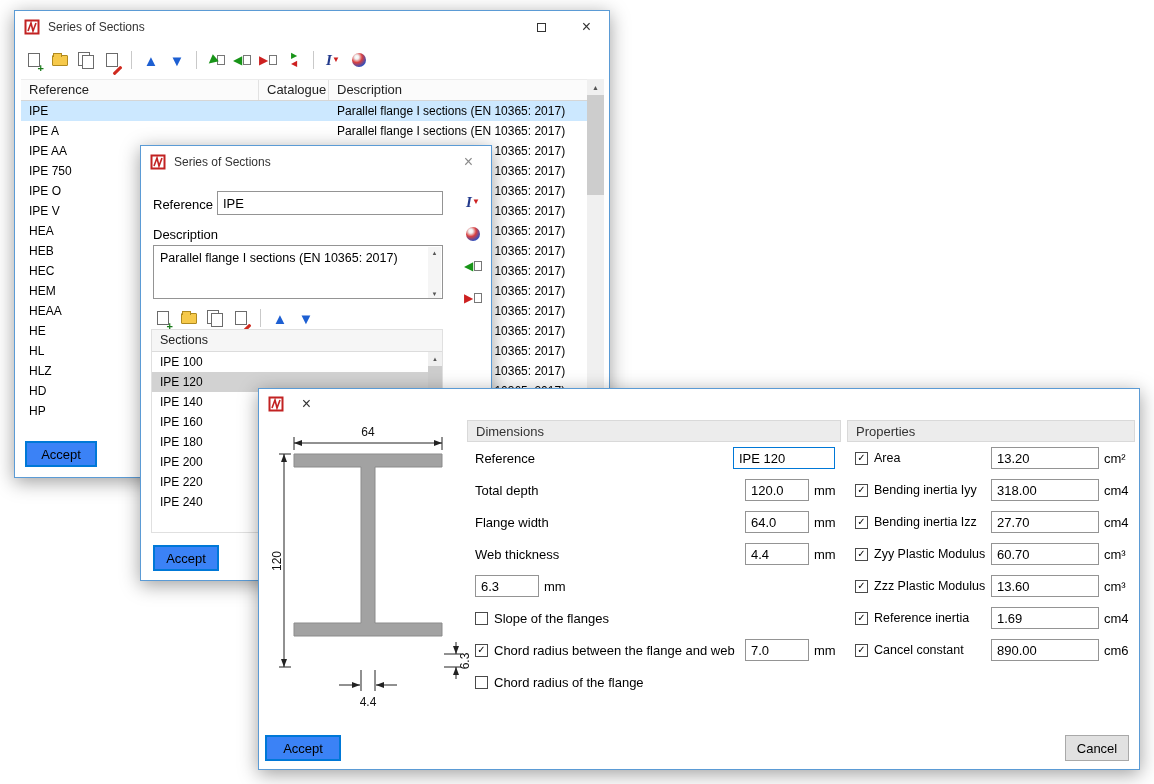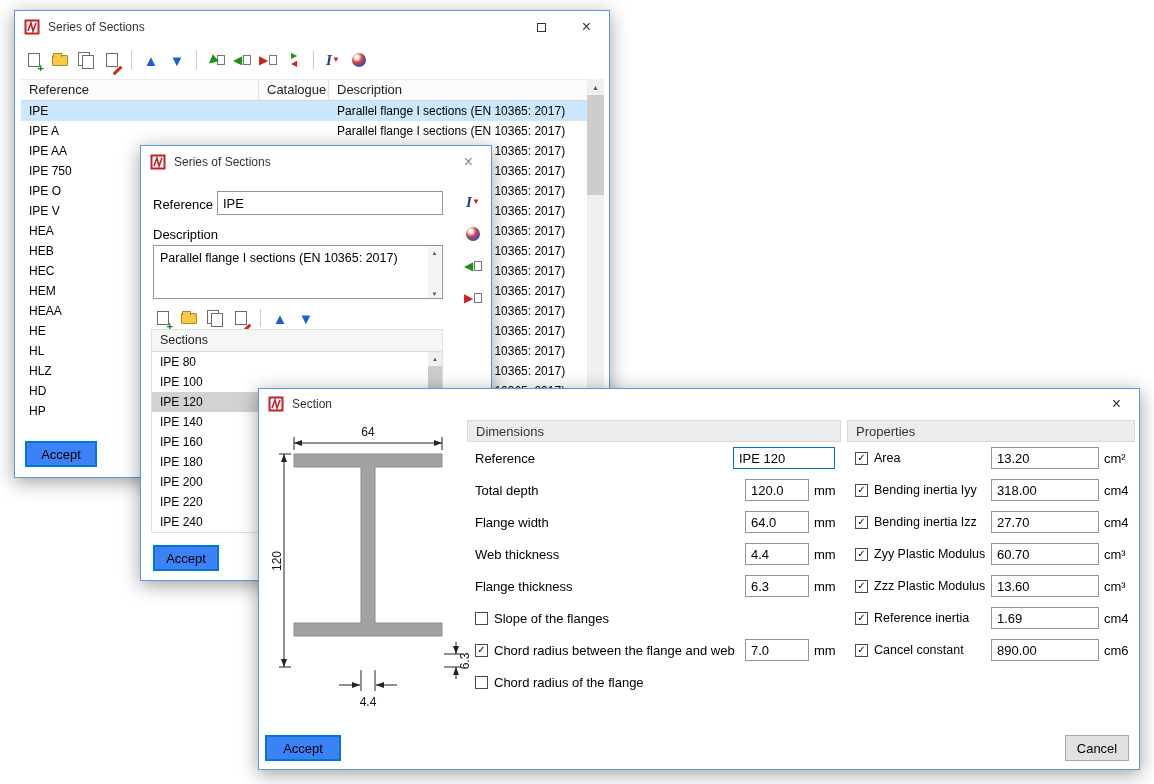--- a/index.html
+++ b/index.html
@@ -316,21 +316,20 @@
       <span class="tbtn">
         <span class="arr blue">▲</span>
       </span>
       <span class="tbtn">
         <span class="arr blue">▼</span>
       </span>
     </div>
   <div id="w2-list">
     <div class="lhead">Sections</div>
     <div>
-        <div class="litem">IPE 80</div>
         <div class="litem">IPE 100</div>
         <div class="litem sel">IPE 120</div>
         <div class="litem">IPE 140</div>
         <div class="litem">IPE 160</div>
         <div class="litem">IPE 180</div>
         <div class="litem">IPE 200</div>
         <div class="litem">IPE 220</div>
         <div class="litem">IPE 240</div>
       </div>
     <div class="vsb" id="w2-sb">
@@ -341,21 +340,20 @@
   </div>
   <button class="btn accent" id="w2-accept">Accept</button>
 </div>
 
 <div class="window" id="win3">
   <div class="titlebar">
     <svg class="app-icon" viewBox="0 0 16 16">
       <rect x="1.5" y="1.5" width="13" height="13" fill="#fff" stroke="#c22222" stroke-width="2"></rect>
       <path d="M4 12 L7 4 L9 12 L12 4" stroke="#c22222" stroke-width="1.6" fill="none"></path>
     </svg>
-    <span class="tb-title">Section</span>
     <span class="cap-btn">×</span>
   </div>
 
   <svg id="w3-svg" width="206" height="312" viewBox="0 0 206 312">
     <defs>
       <marker id="ah" markerWidth="9" markerHeight="8" refX="8" refY="3" orient="auto" markerUnits="userSpaceOnUse">
         <path d="M0,0 L8,3 L0,6 z" fill="#222"></path>
       </marker>
       <marker id="ahs" markerWidth="9" markerHeight="8" refX="0" refY="3" orient="auto" markerUnits="userSpaceOnUse">
         <path d="M8,0 L0,3 L8,6 z" fill="#222"></path>
@@ -398,21 +396,20 @@
           <span class="glabel">Flange width</span>
           <input class="field numf" value="64.0" style="">
           <span class="unit">mm</span>
         </div>
         <div class="grow">
           <span class="glabel">Web thickness</span>
           <input class="field numf" value="4.4" style="">
           <span class="unit">mm</span>
         </div>
         <div class="grow">
-          <span class="glabel">Flange thickness</span>
           <input class="field numf" value="6.3" style="">
           <span class="unit">mm</span>
         </div>
       </div>
     <div class="grow">
       <span class="cb"></span>
       <span class="glabel cbl">Slope of the flanges</span>
     </div>
     <div class="grow">
       <span class="cb">✓</span>

